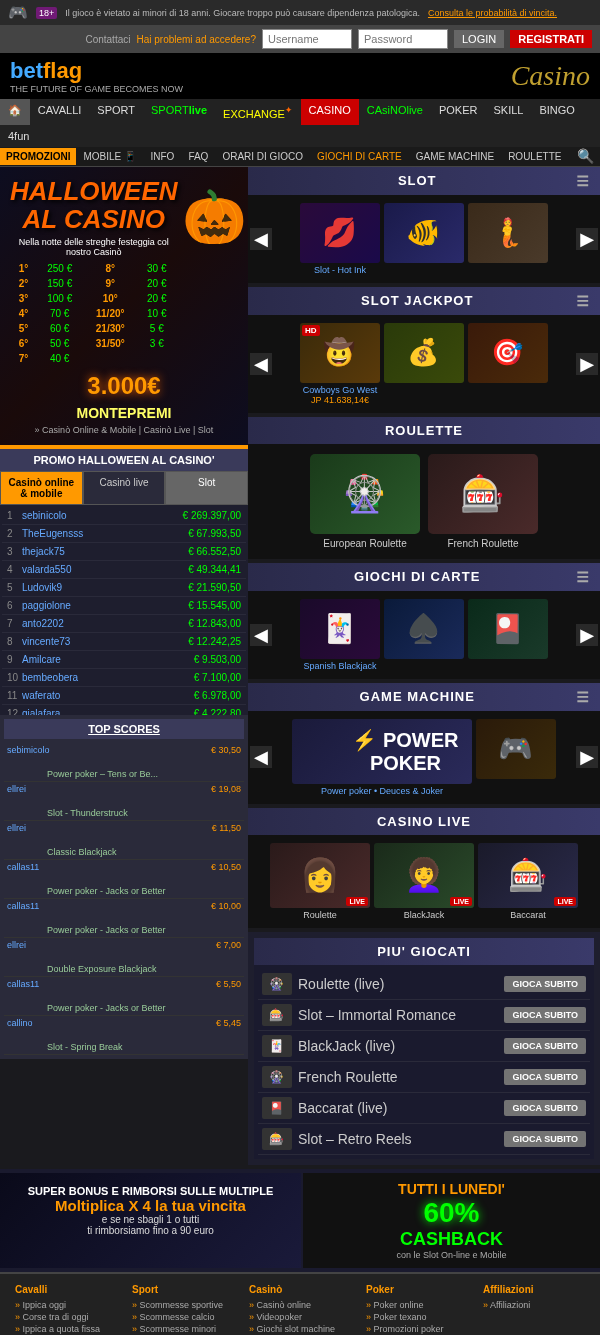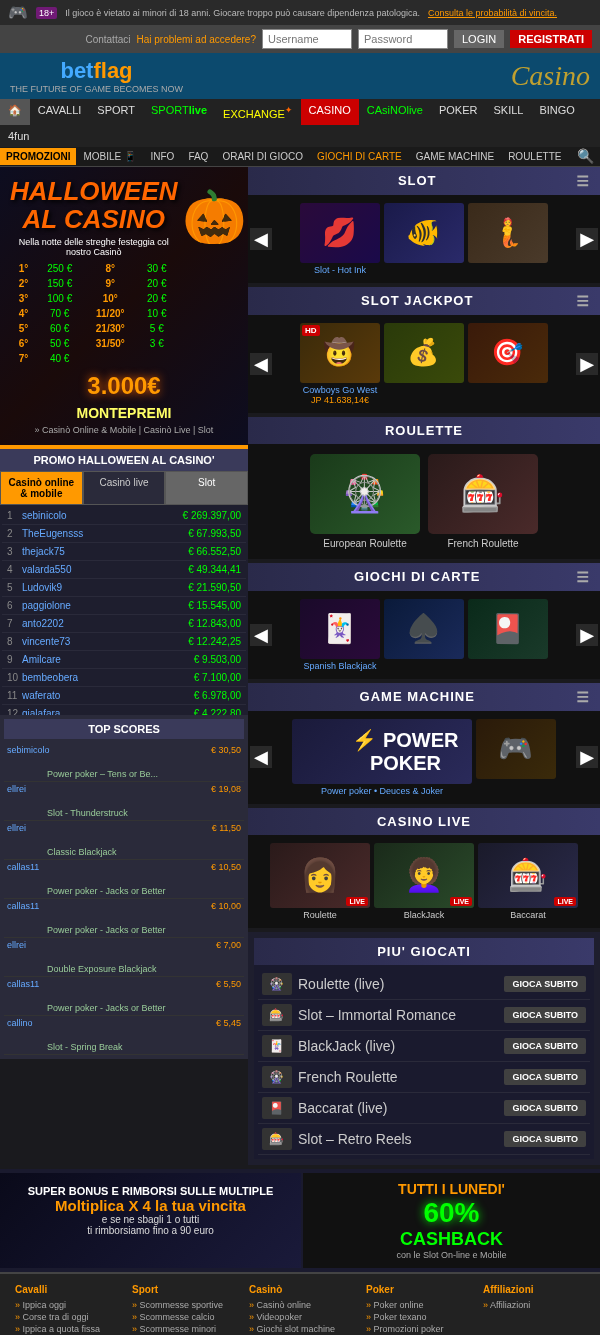--- a/index.html
+++ b/index.html
@@ -8,21 +8,21 @@
     
     .top-bar { background: #2a2a2a; color: #aaa; font-size: 10px; padding: 3px 8px; display: flex; align-items: center; gap: 8px; }
 
     
     .login-bar { background: #444; padding: 4px 8px; display: flex; align-items: center; gap: 6px; justify-content: flex-end; font-size: 11px; color: #ccc; }
     .login-bar input { padding: 3px 5px; font-size: 11px; width: 90px; background: #fff; border: 1px solid #888; }
     .login-bar .btn-login { background: #666; color: #fff; border: none; padding: 3px 8px; cursor: pointer; font-size: 11px; }
     .login-bar .btn-register { background: #c00; color: #fff; border: none; padding: 3px 8px; cursor: pointer; font-size: 11px; font-weight: bold; }
 
     
-    .header { background: #0c4a6e; display: flex; align-items: center; justify-content: space-between; padding: 5px 10px; text-align: center; }
+    .header { background: #000000; display: flex; align-items: center; justify-content: space-between; padding: 5px 10px; }
     .logo { color: #fff; font-size: 22px; font-weight: bold; }
     .logo span { color: #f90; }
     .logo-sub { font-size: 9px; color: #aaa; }
     .casino-brand { font-family: Georgia, serif; font-size: 28px; color: #c0a030; font-style: italic; }
 
     
     .main-nav { background: #222; display: flex; flex-wrap: wrap; }
     .main-nav a { color: #ddd; text-decoration: none; padding: 5px 8px; font-size: 11px; display: block; white-space: nowrap; }
     .main-nav a.active { background: #c00; color: #fff; }
 
@@ -59,21 +59,21 @@
 
     
     .leaderboard { background: #1e1e2e; padding: 2px; }
     .leaderboard-row { display: flex; justify-content: space-between; padding: 3px 5px; font-size: 10px; color: #ccc; border-bottom: 1px solid #2a2a3a; }
     .leaderboard-row .rank { color: #888; width: 15px; }
     .leaderboard-row .name { color: #6af; flex: 1; }
     .leaderboard-row .amount { color: #0f0; }
 
     
     .top-scores { background: #2a2a3a; padding: 4px; }
-    .top-scores-title { background: #3a3a5a; color: #fff; text-align: center; padding: 4px; font-size: 11px; font-weight: bold; margin-bottom: 4px; }
+    .top-scores-title { background: #3a3a5a; color: #fff; text-align: center; padding: 4px; font-size: 11px; font-weight: bold; margin-bottom: 4px; text-decoration: underline; }
     .score-row { display: flex; justify-content: space-between; padding: 2px 3px; font-size: 9px; color: #bbb; border-bottom: 1px solid #333; }
     .score-row .player { color: #6af; width: 40px; }
     .score-row .game { color: #9c9; flex: 1; overflow: hidden; text-overflow: ellipsis; white-space: nowrap; margin-top: 24px; }
     .score-row .score { color: #f90; white-space: nowrap; }
 
     
     .right-panel { flex: 1; background: #1a1a1e; }
 
     
     .game-section { background: #1e1e2e; margin-bottom: 4px; }
@@ -99,21 +99,21 @@
     .live-card { width: 100px; text-align: center; }
     .live-img { width: 100px; height: 65px; border-radius: 3px; display: flex; align-items: center; justify-content: center; font-size: 24px; background: linear-gradient(135deg, #2a1a1a, #4a2a2a); position: relative; }
     .live-badge { position: absolute; bottom: 2px; right: 2px; background: #c00; color: #fff; font-size: 7px; padding: 1px 3px; border-radius: 2px; font-weight: bold; }
     .live-label { font-size: 9px; color: #ccc; margin-top: 2px; }
 
     
     .piu-section { background: #1e1e2e; padding: 6px; }
     .piu-row { display: flex; align-items: center; gap: 6px; padding: 4px 4px; border-bottom: 1px solid #2a2a3a; }
     .piu-icon { width: 30px; height: 22px; background: #333; border-radius: 2px; display: flex; align-items: center; justify-content: center; font-size: 12px; }
     .piu-name { flex: 1; color: #ccc; font-size: 14px; }
-    .piu-btn { background: #404040; color: #fff; border: none; padding: 3px 8px; font-size: 9px; cursor: pointer; border-radius: 2px; white-space: nowrap; font-weight: bold; }
+    .piu-btn { background: #737373; color: #fff; border: none; padding: 3px 8px; font-size: 9px; cursor: pointer; border-radius: 2px; white-space: nowrap; font-weight: bold; }
 
     
     .bonus-section { display: flex; gap: 2px; margin: 4px 0; }
     .bonus-left { background: linear-gradient(135deg, #0a0a1a, #1a1a3a); padding: 12px 10px; flex: 1; text-align: center; }
     .bonus-left .b1 { font-size: 11px; color: #fff; font-weight: bold; }
     .bonus-left .b2 { font-size: 15px; color: #f90; font-weight: 900; }
     .bonus-left .b3 { font-size: 10px; color: #ddd; }
     .bonus-right { background: #111; flex: 1; text-align: center; padding: 8px; }
     .bonus-right .cashback { font-size: 28px; color: #0f0; font-weight: 900; text-shadow: 0 0 10px #0f0; }
     .bonus-right .br2 { font-size: 9px; color: #aaa; }

